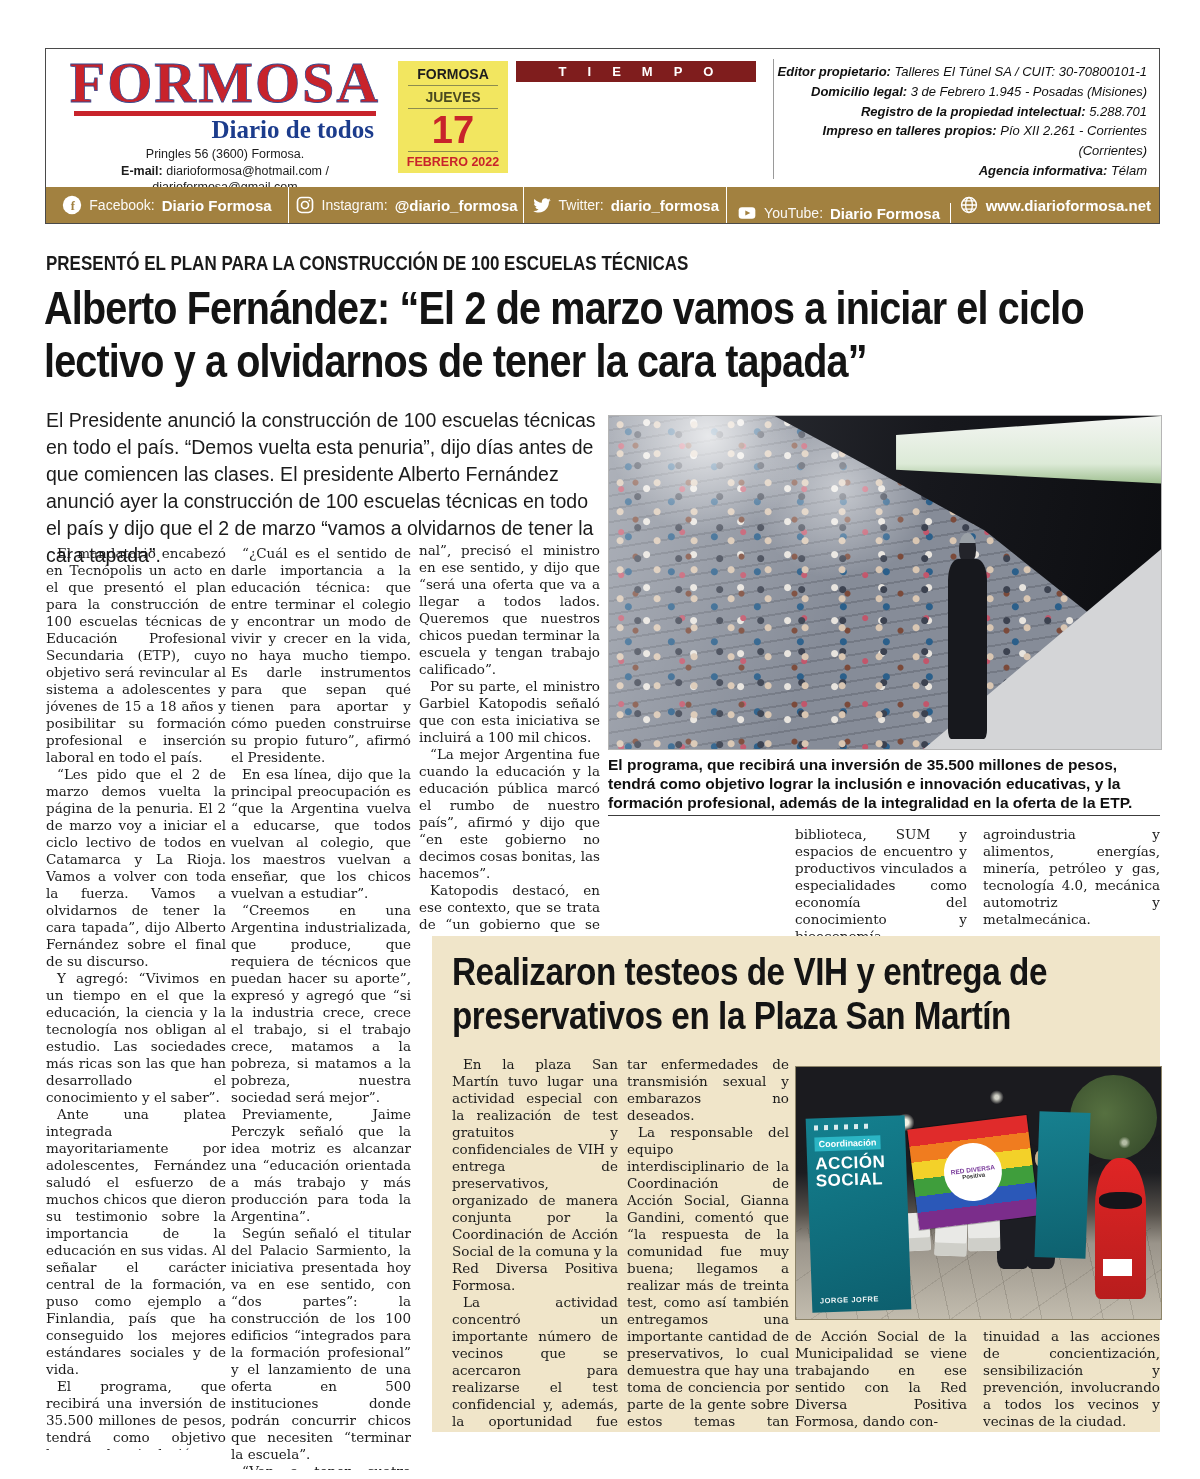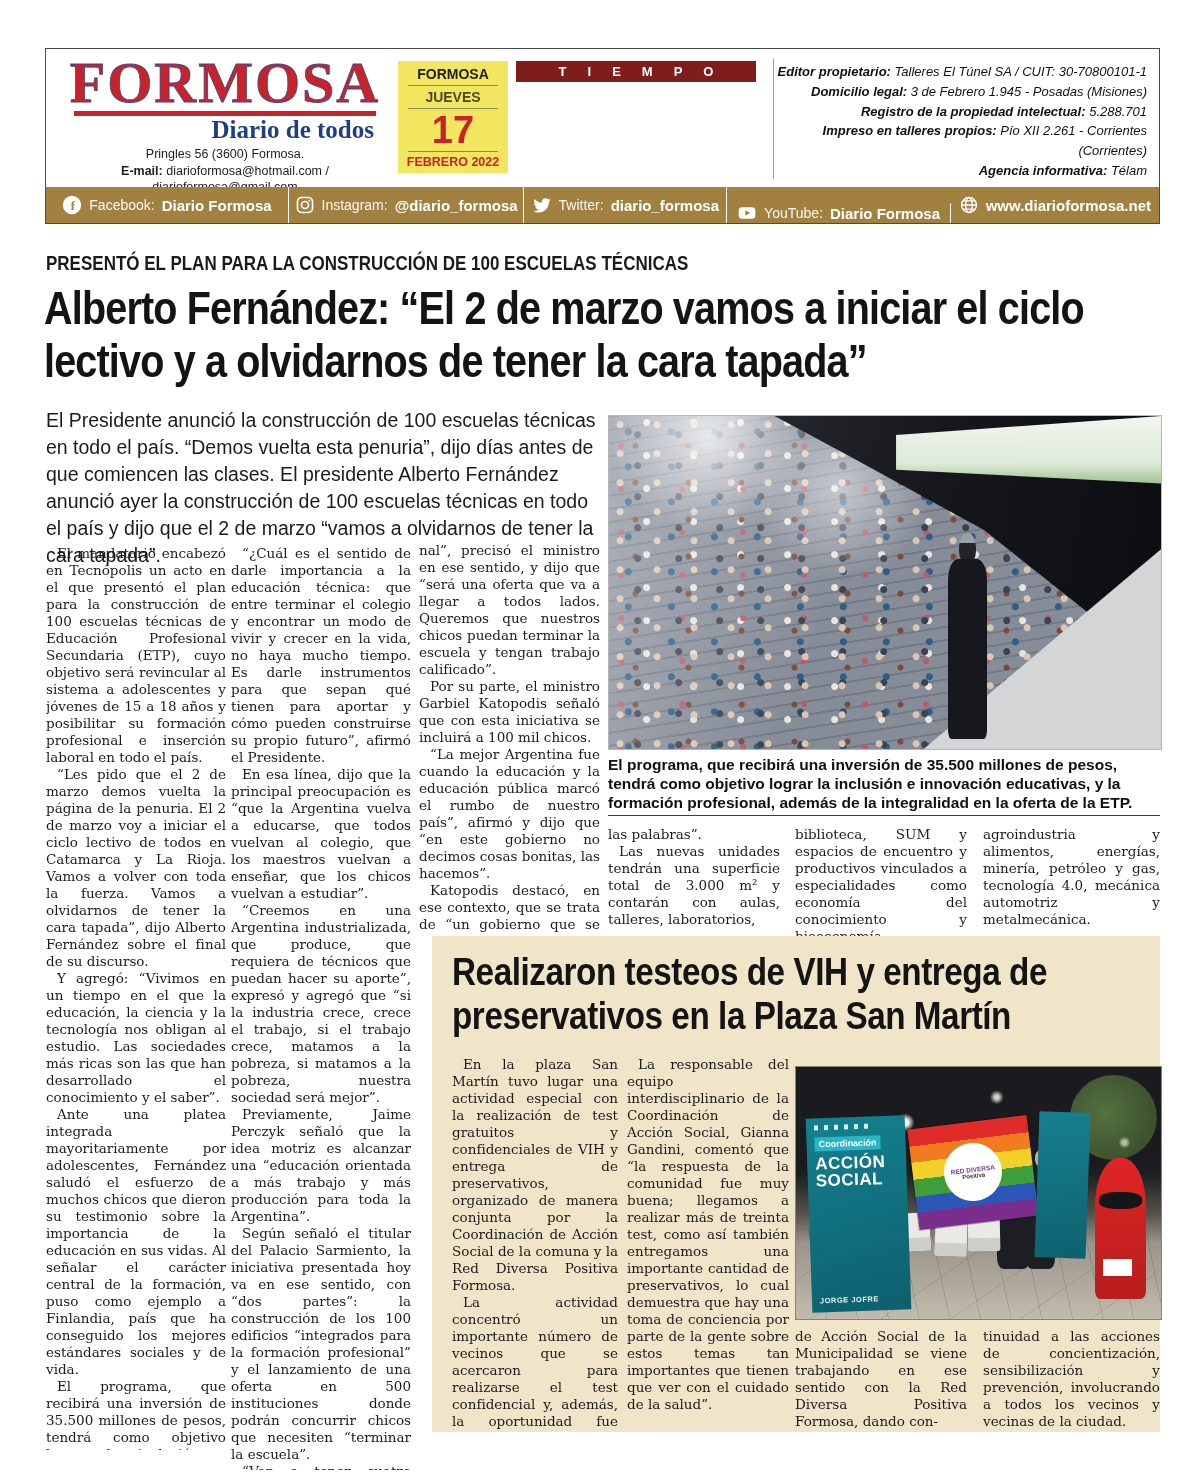--- a/index.html
+++ b/index.html
@@ -273,43 +273,40 @@
     <p>“Van a tener cuatro áreas: Lengua, Matemática, Sociales y Naturales y mucha formación profesio-</p>
   </div>
 
   <div class="bcol c3">
     <p class="cont">nal”, precisó el ministro en ese sentido, y dijo que “será una oferta que va a llegar a todos lados. Queremos que nuestros chicos puedan terminar la escuela y tengan trabajo calificado”.</p>
     <p>Por su parte, el ministro Garbiel Katopodis señaló que con esta iniciativa se incluirá a 100 mil chicos.</p>
     <p>“La mejor Argentina fue cuando la educación y la educación pública marcó el rumbo de nuestro país”, afirmó y dijo que “en este gobierno no decimos cosas bonitas, las hacemos”.</p>
     <p>Katopodis destacó, en ese contexto, que se trata de “un gobierno que se explica por los hechos y no por</p>
   </div>
 
-  <div class="bcol u1">
-    <p class="cont">las palabras”.</p>
-    <p>Las nuevas unidades tendrán una superficie total de 3.000 m² y contarán con aulas, talleres, laboratorios,</p>
-  </div>
   <div class="bcol u2">
     <p class="cont">biblioteca, SUM y espacios de encuentro y productivos vinculados a especialidades como economía del conocimiento y bioeconomía,</p>
   </div>
   <div class="bcol u3">
     <p class="cont">agroindustria y alimentos, energías, minería, petróleo y gas, tecnología 4.0, mecánica automotriz y metalmecánica.</p>
   </div>
 
   <div class="article2-bg"></div>
 
   <div class="headline2">
       <div class="cond">Realizaron testeos de VIH y entrega de preservativos en la Plaza San Martín</div>
     </div>
 
   <div class="bcol a2c1">
     <p>En la plaza San Martín tuvo lugar una actividad especial con la realización de test gratuitos y confidenciales de VIH y entrega de preservativos, organizado de manera conjunta por la Coordinación de Acción Social de la comuna y la Red Diversa Positiva Formosa.</p>
     <p>La actividad concentró un importante número de vecinos que se acercaron para realizarse el test confidencial y, además, la oportunidad fue propicia para dialogar sobre la importancia de la prevención y el uso responsable del preservativo para evi-</p>
   </div>
 
   <div class="bcol a2c2">
+    <p class="cont">tar enfermedades de transmisión sexual y embarazos no deseados.</p>
     <p>La responsable del equipo interdisciplinario de la Coordinación de Acción Social, Gianna Gandini, comentó que “la respuesta de la comunidad fue muy buena; llegamos a realizar más de treinta test, como así también entregamos una importante cantidad de preservativos, lo cual demuestra que hay una toma de conciencia por parte de la gente sobre estos temas tan importantes que tienen que ver con el cuidado de la salud”.</p>
 
   </div>
 
   <div class="photo2">
     <div class="p2-tent"></div>
     <div class="p2-tree"></div>
     <div class="p2-lights"></div>
     <div class="p2-ground-lines"></div>
     <div class="p2-person pe1"></div>

